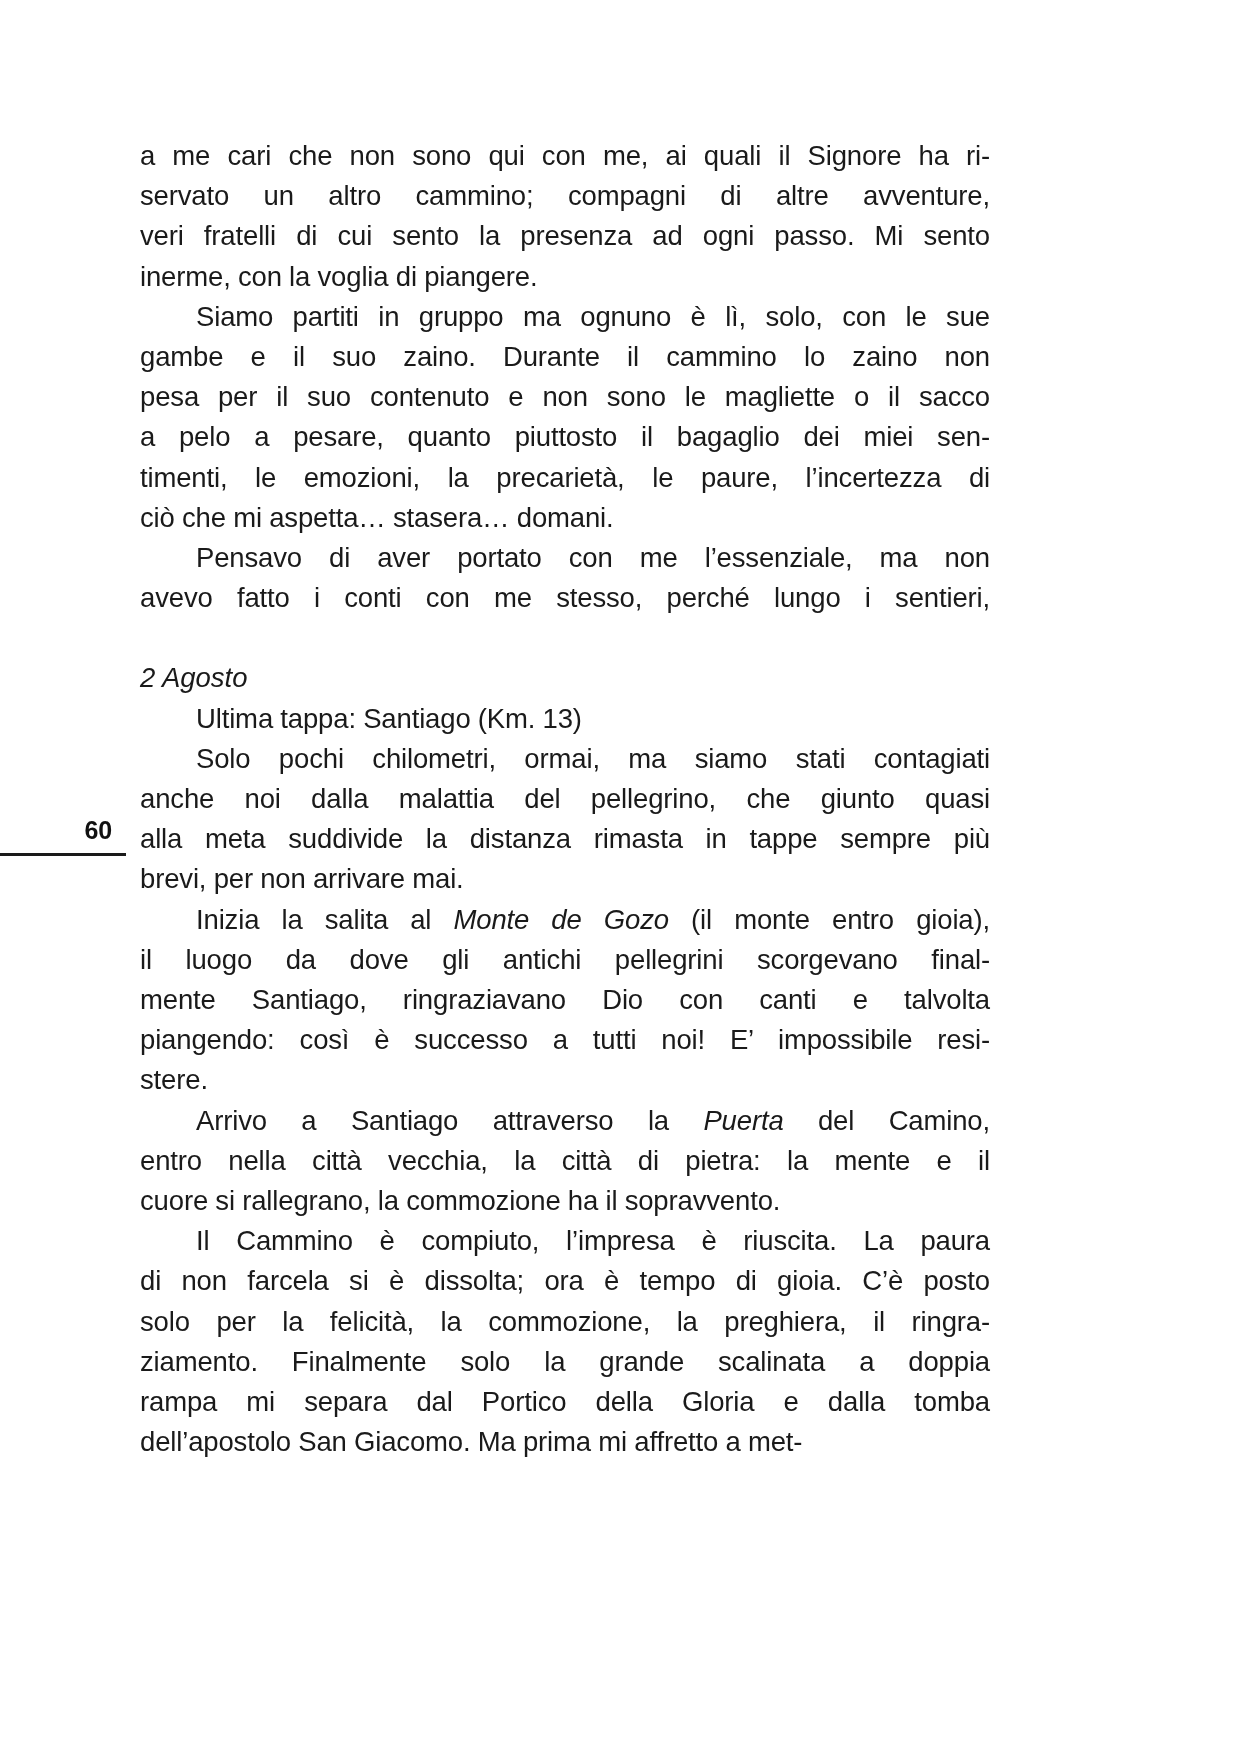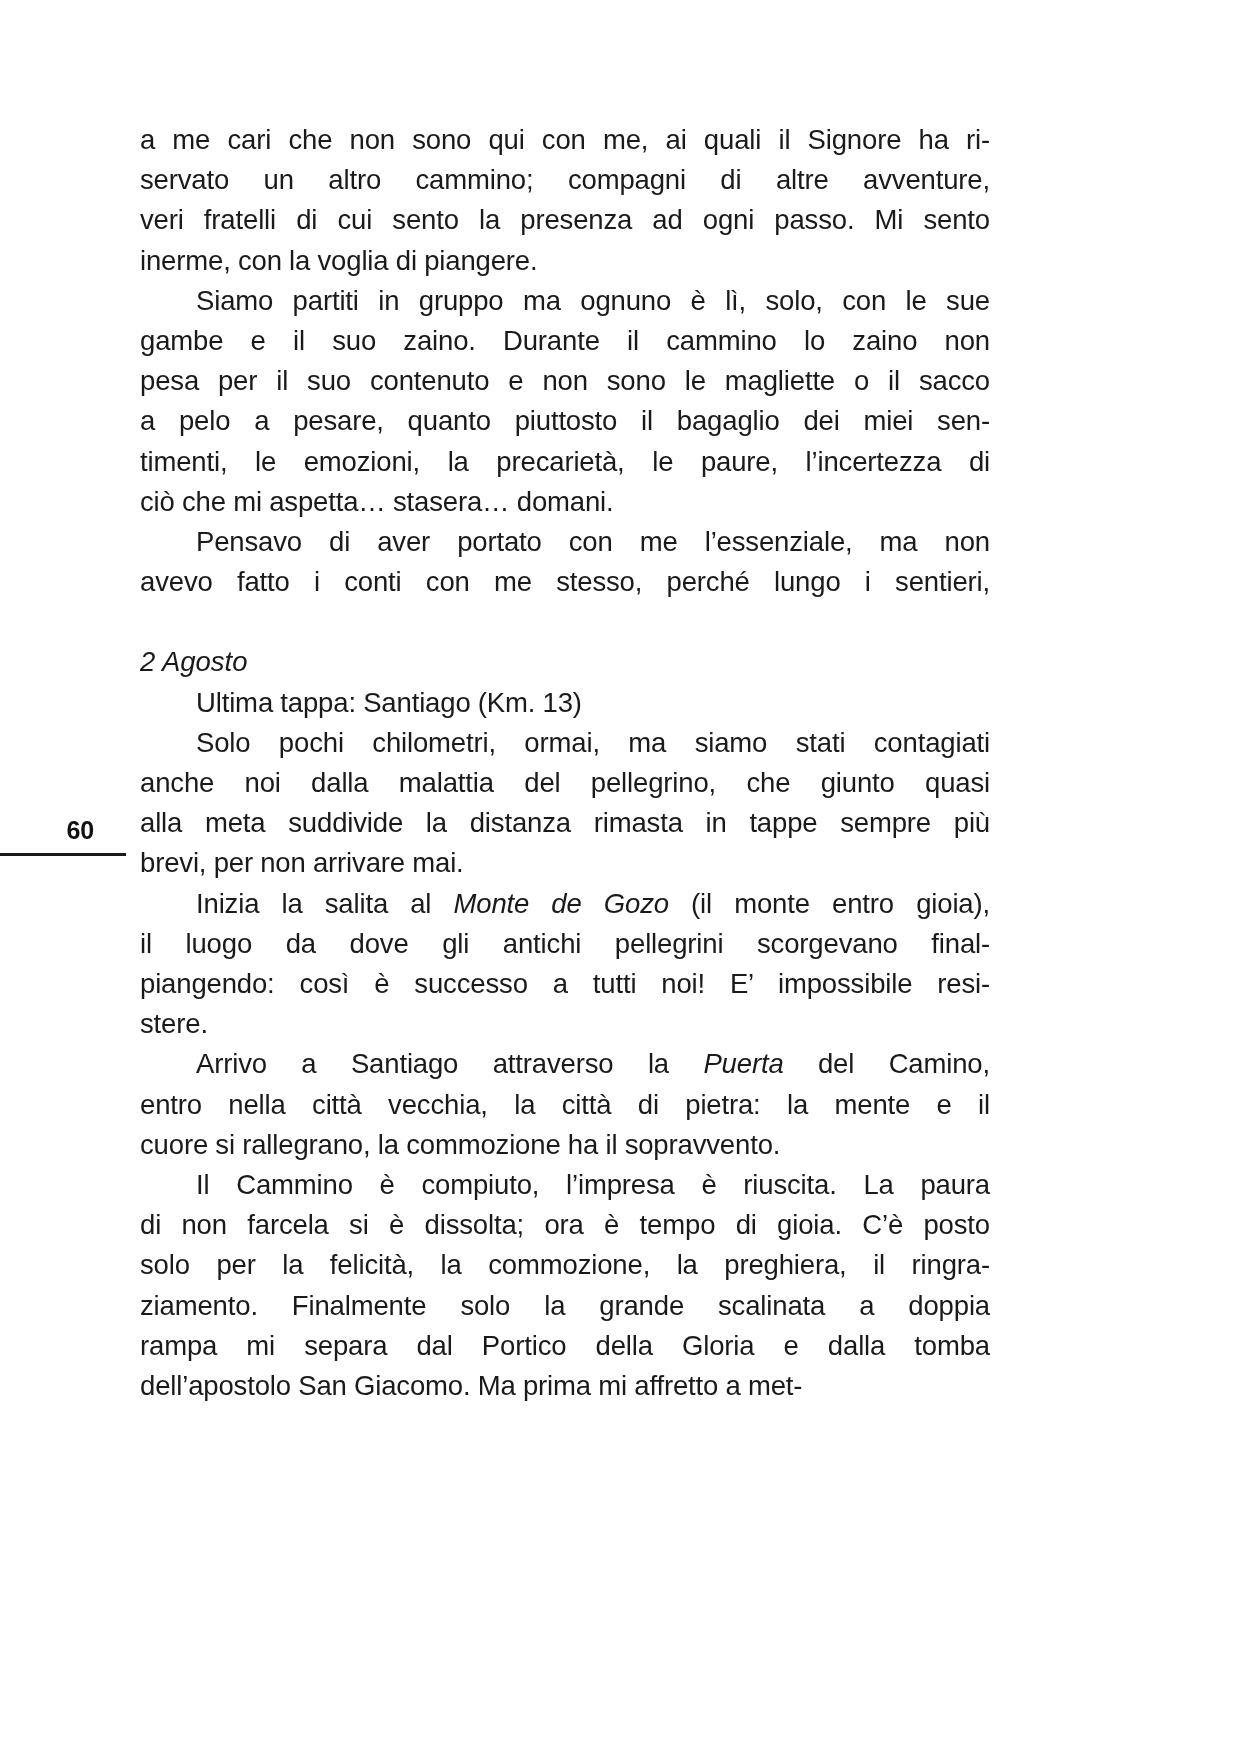--- a/index.html
+++ b/index.html
@@ -23,42 +23,42 @@
   
   .folio {
     position: absolute;
     left: 0;
     top: 815px;
     width: 126px;
     height: 44px;
   }
   .folio-number {
     position: absolute;
-    right: 32px;
+    right: 14px;
     top: 0;
     font-size: 25px;
     font-weight: 700;
     letter-spacing: -0.2px;
     line-height: 30px;
     color: #111111;
   }
   .folio-rule {
     position: absolute;
     left: 0;
     top: 38px;
     width: 126px;
     height: 3px;
     background: #1a1a1a;
   }
 
   
   .column {
     position: absolute;
     left: 140px;
-    top: 120px;
+    top: 136px;
     width: 850px;
   }
 
   p.body {
     margin: 0;
     font-size: 27.5px;
     line-height: 40.2px;
     text-align: justify;
     text-justify: inter-word;
     font-stretch: condensed;
@@ -135,20 +135,21 @@
     <p class="body">
       <span class="jline" style="text-indent:56px">Solo pochi chilometri, ormai, ma siamo stati contagiati</span>
       <span class="jline">anche noi dalla malattia del pellegrino, che giunto quasi</span>
       <span class="jline">alla meta suddivide la distanza rimasta in tappe sempre più</span>
       <span class="jline flush" style="transform: none; width: auto;">brevi, per non arrivare mai.</span>
     </p>
 
     <p class="body">
       <span class="jline" style="text-indent:56px"><span>Inizia la salita al </span><em>Monte de Gozo</em><span> (il monte entro gioia),</span></span>
       <span class="jline">il luogo da dove gli antichi pellegrini scorgevano final-</span>
+      <span class="jline">mente Santiago, ringraziavano Dio con canti e talvolta</span>
       <span class="jline">piangendo: così è successo a tutti noi! E’ impossibile resi-</span>
       <span class="jline flush" style="transform: none; width: auto;">stere.</span>
     </p>
 
     <p class="body">
       <span class="jline" style="text-indent:56px"><span>Arrivo a Santiago attraverso la </span><em>Puerta</em><span> del Camino,</span></span>
       <span class="jline">entro nella città vecchia, la città di pietra: la mente e il</span>
       <span class="jline flush" style="transform: none; width: auto;">cuore si rallegrano, la commozione ha il sopravvento.</span>
     </p>
 

